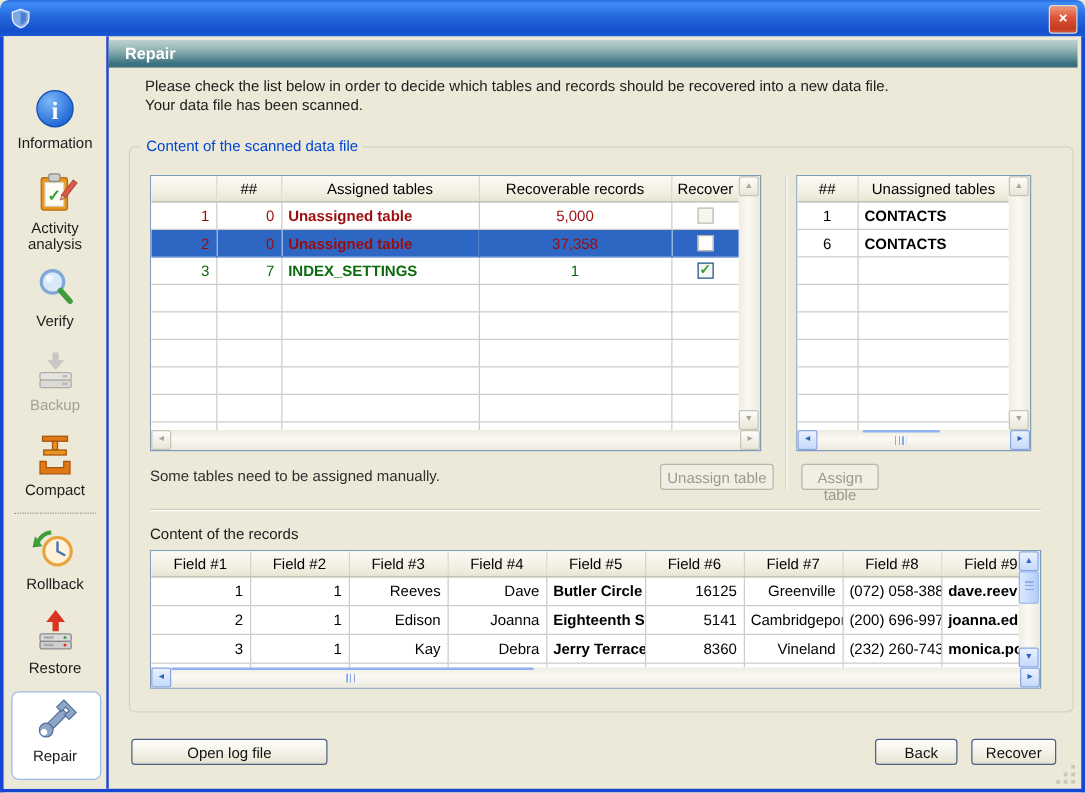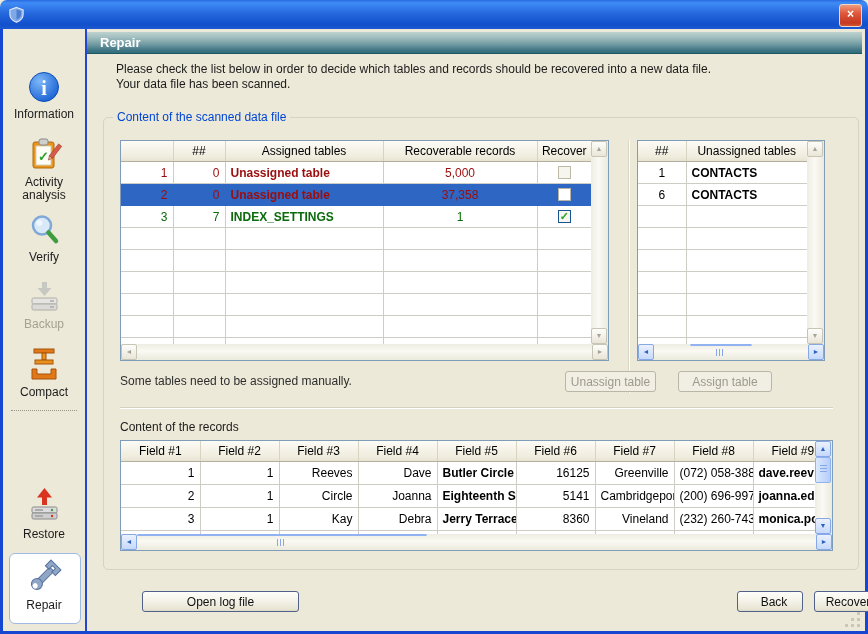--- a/index.html
+++ b/index.html
@@ -69,21 +69,21 @@
   .vthumb::after{content:"";position:absolute;top:50%;left:4px;height:9px;width:7px;margin-top:-5px;
     background:repeating-linear-gradient(180deg,#86a7e8 0 1px,transparent 1px 3px);}
   
   .vsplit{position:absolute;left:628px;top:140px;width:1px;height:253px;background:#d9d6c6;border-right:1px solid #fff;}
   .etchline{position:absolute;left:120px;top:407px;width:713px;border-top:1px solid #d5d2c2;border-bottom:1px solid #fff;}
   
   .notetext{position:absolute;left:120px;top:374px;color:#2e2e2e;}
   .reclabel{position:absolute;left:120px;top:420px;color:#1b1b1b;}
   .btn{position:absolute;box-sizing:border-box;height:21px;border:1px solid #51618a;border-radius:3px;
     background:linear-gradient(180deg,#fefefa 0%,#f3f1e6 55%,#e8e5d4 90%,#dcd9c6 100%);
-    font-size:12px;text-align:center;color:#111;font-family:"Liberation Sans",sans-serif;padding-top:3px;margin-left:37px;}
+    font-size:12px;text-align:center;color:#111;font-family:"Liberation Sans",sans-serif;padding-top:3px;}
   .btn.disabled{border-color:#bab6a6;color:#9d9a8c;background:#f1efe4;}
   .grip{position:absolute;left:845px;top:624px;width:3px;height:3px;background:#cbc7b8;
     box-shadow:12px -12px #cbc7b8,6px -6px #cbc7b8,12px -6px #cbc7b8,0 0 #cbc7b8,6px 0 #cbc7b8,12px 0 #cbc7b8;}
 </style>
 </head>
 <body>
 
 <div class="win">
 
   <div class="titlebar">
@@ -153,20 +153,29 @@
     <div class="side-item" style="top:316px;">
       <svg width="36" height="38" viewBox="0 0 36 38">
         <rect x="8" y="4" width="20" height="4" fill="#e07818" stroke="#a8530a"></rect>
         <rect x="16" y="8" width="4" height="7" fill="#e8921f" stroke="#a8530a"></rect>
         <rect x="9" y="15" width="18" height="4" fill="#e8921f" stroke="#a8530a"></rect>
         <path d="M6 34 h24 v-10 h-5 v5 H11 v-5 H6 Z" fill="#e07818" stroke="#a8530a"></path>
       </svg>
       <div class="lbl">Compact</div>
     </div>
 
+    <div class="side-item" style="top:391px;">
+      <svg width="38" height="38" viewBox="0 0 38 38">
+        <circle cx="21" cy="21" r="11" fill="#fff2d8" stroke="#e8a33d" stroke-width="2.5"></circle>
+        <path d="M21 14 v7 l5.5 3" stroke="#4a7ab5" stroke-width="2" fill="none" stroke-linecap="round"></path>
+        <path d="M5 15 a12 12 0 0 1 11 -9" stroke="#3e9e3e" stroke-width="3.2" fill="none"></path>
+        <polygon points="3,9 9,17 1,18" fill="#3e9e3e"></polygon>
+      </svg>
+      <div class="lbl">Rollback</div>
+    </div>
 
     <div class="side-item" style="top:458px;">
       <svg width="36" height="38" viewBox="0 0 36 38">
         <rect x="16" y="10" width="5" height="8" fill="#d93420"></rect>
         <polygon points="18.5,1 11,10.5 26,10.5" fill="#d93420"></polygon>
         <rect x="6" y="20" width="25" height="6" rx="1.5" fill="#dcdcdc" stroke="#8a8a8a"></rect>
         <rect x="6" y="26" width="25" height="6" rx="1.5" fill="#cfcfcf" stroke="#8a8a8a"></rect>
         <circle cx="26" cy="23" r="1.2" fill="#3e9e3e"></circle>
           <circle cx="26" cy="29" r="1.2" fill="#d93420"></circle>
         <rect x="9" y="22" width="8" height="2" fill="#aaa"></rect>
@@ -357,21 +366,21 @@
     </div>
     <div class="hsb" style="bottom:0;left:0;width:186px;">
       <div class="sbtn blue" style="left:0;top:0;">◄</div>
       <div class="sbtn blue" style="right:0;top:0;">►</div>
       <div class="hthumb" style="left:52px;width:62px;top:0;"></div>
     </div>
   </div>
 
   <div class="notetext">Some tables need to be assigned manually.</div>
   <div class="btn disabled" style="left:528px;top:371px;width:91px;">Unassign table</div>
-  <div class="btn disabled" style="left:641px;top:371px;width:94px;">Assign table</div>
+  <div class="btn disabled" style="left:641px;top:371px;width:62px;">Assign table</div>
 
   <div class="etchline"></div>
   <div class="reclabel">Content of the records</div>
 
   <div class="tframe" style="left:120px;top:440px;width:713px;height:111px;">
     <div class="tclip" style="width:711px;height:93px;">
       <table class="grid rec" style="width:711px;">
         <colgroup>
             <col style="width:79px">
             <col style="width:79px">
@@ -402,21 +411,21 @@
               <td class="ar">Dave</td>
           <td class="al">Butler Circle (4)</td>
               <td class="ar">16125</td>
           <td class="ar">Greenville</td>
               <td class="ar">(072) 058-3880</td>
           <td class="al">dave.reev</td>
         </tr>
         <tr>
           <td class="ar">2</td>
               <td class="ar">1</td>
-          <td class="ar">Circle</td>
+          <td class="ar">Edison</td>
               <td class="ar">Joanna</td>
           <td class="al">Eighteenth Stre</td>
               <td class="ar">5141</td>
           <td class="ar">Cambridgeport</td>
               <td class="ar">(200) 696-9972</td>
           <td class="al">joanna.ed</td>
         </tr>
         <tr>
           <td class="ar">3</td>
               <td class="ar">1</td>

